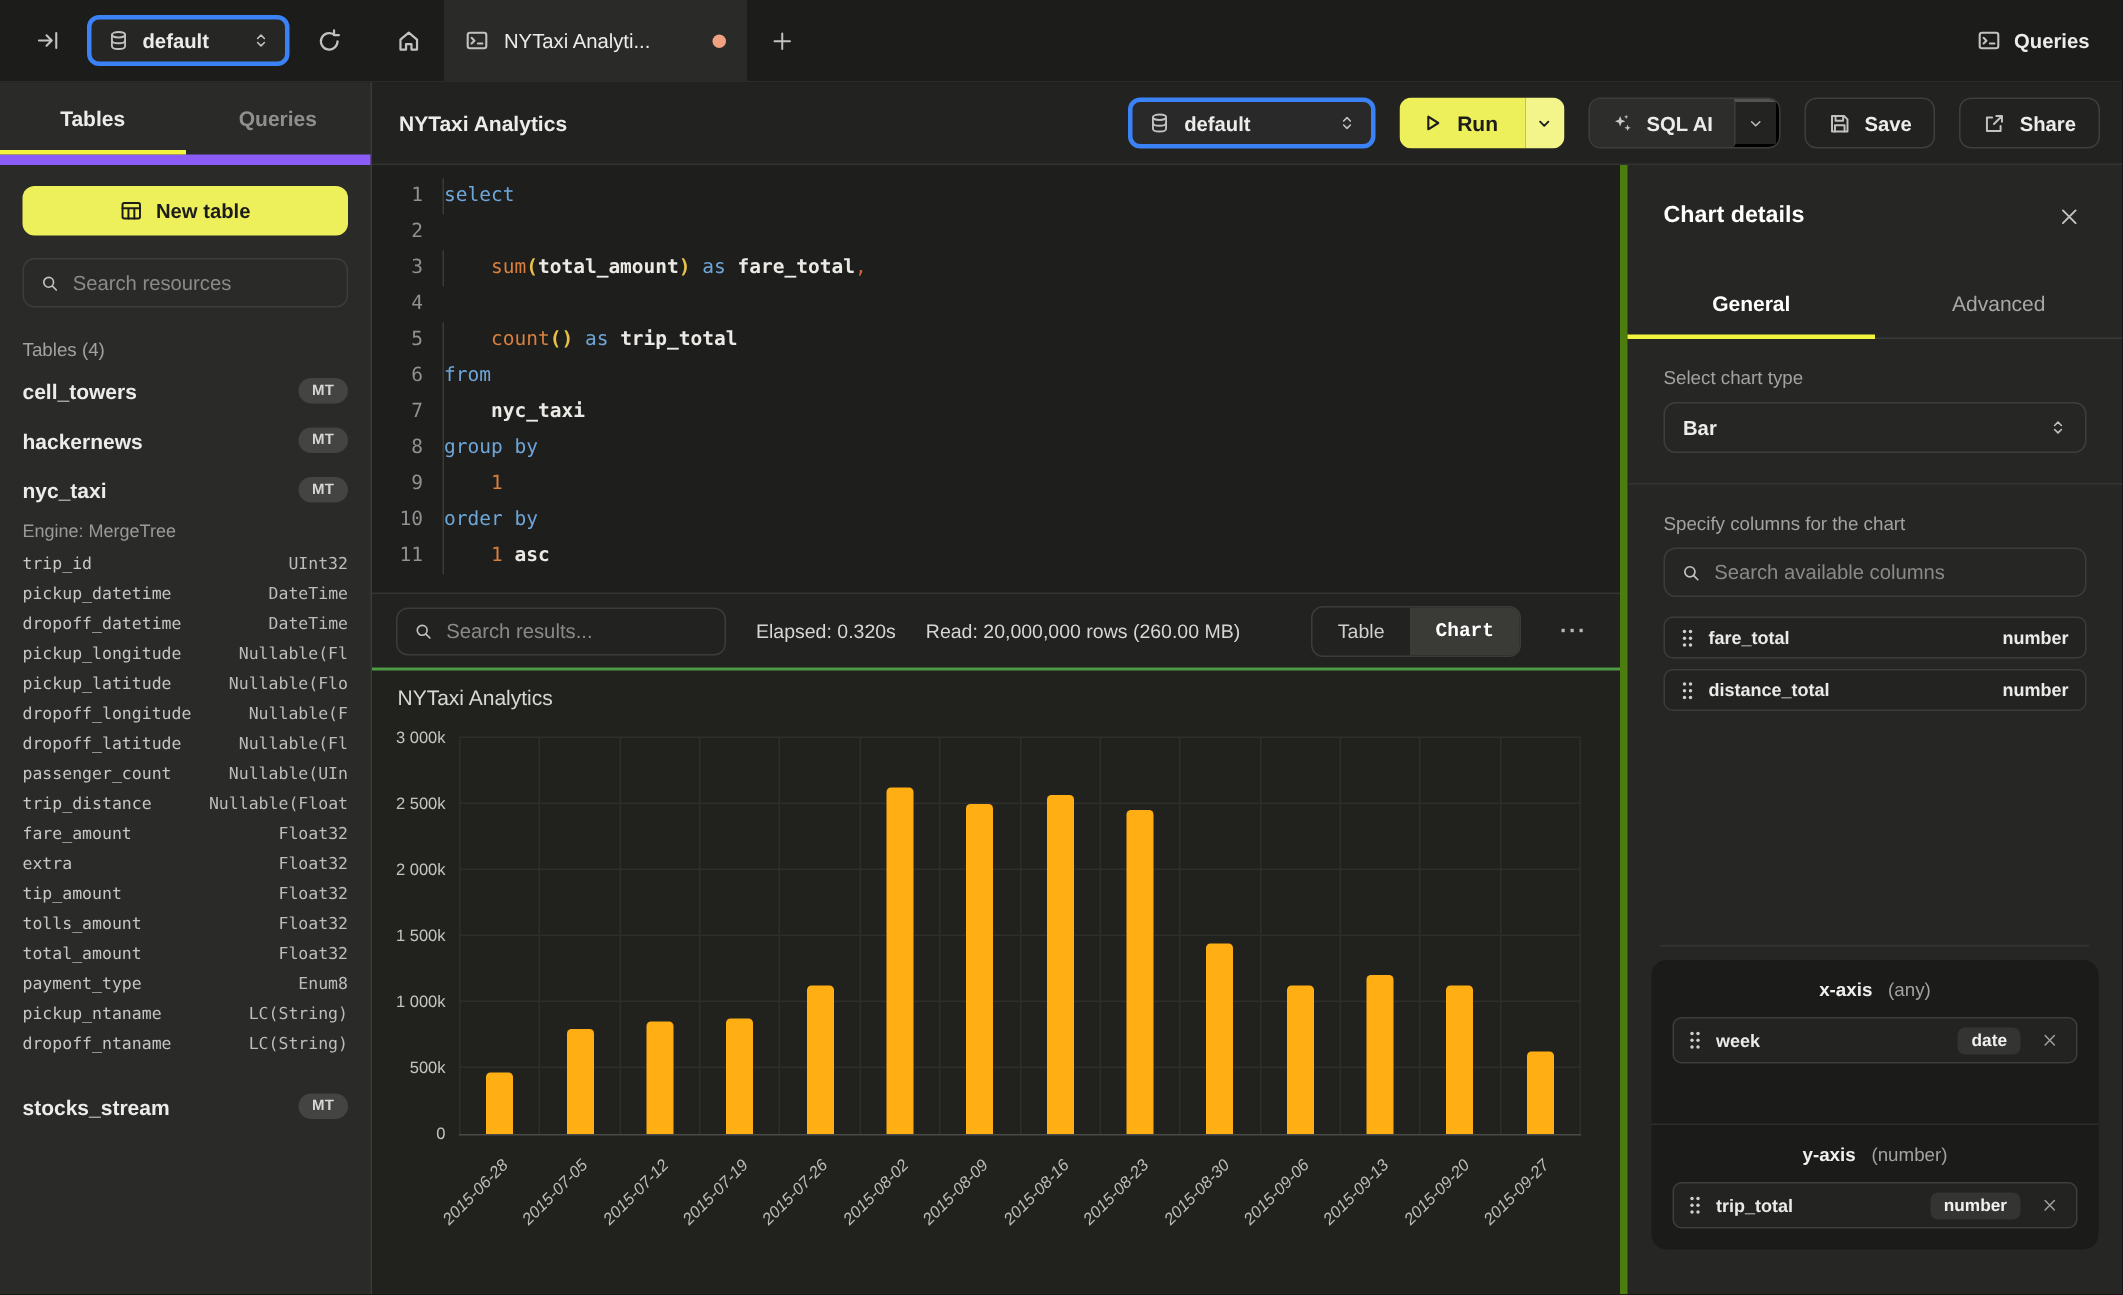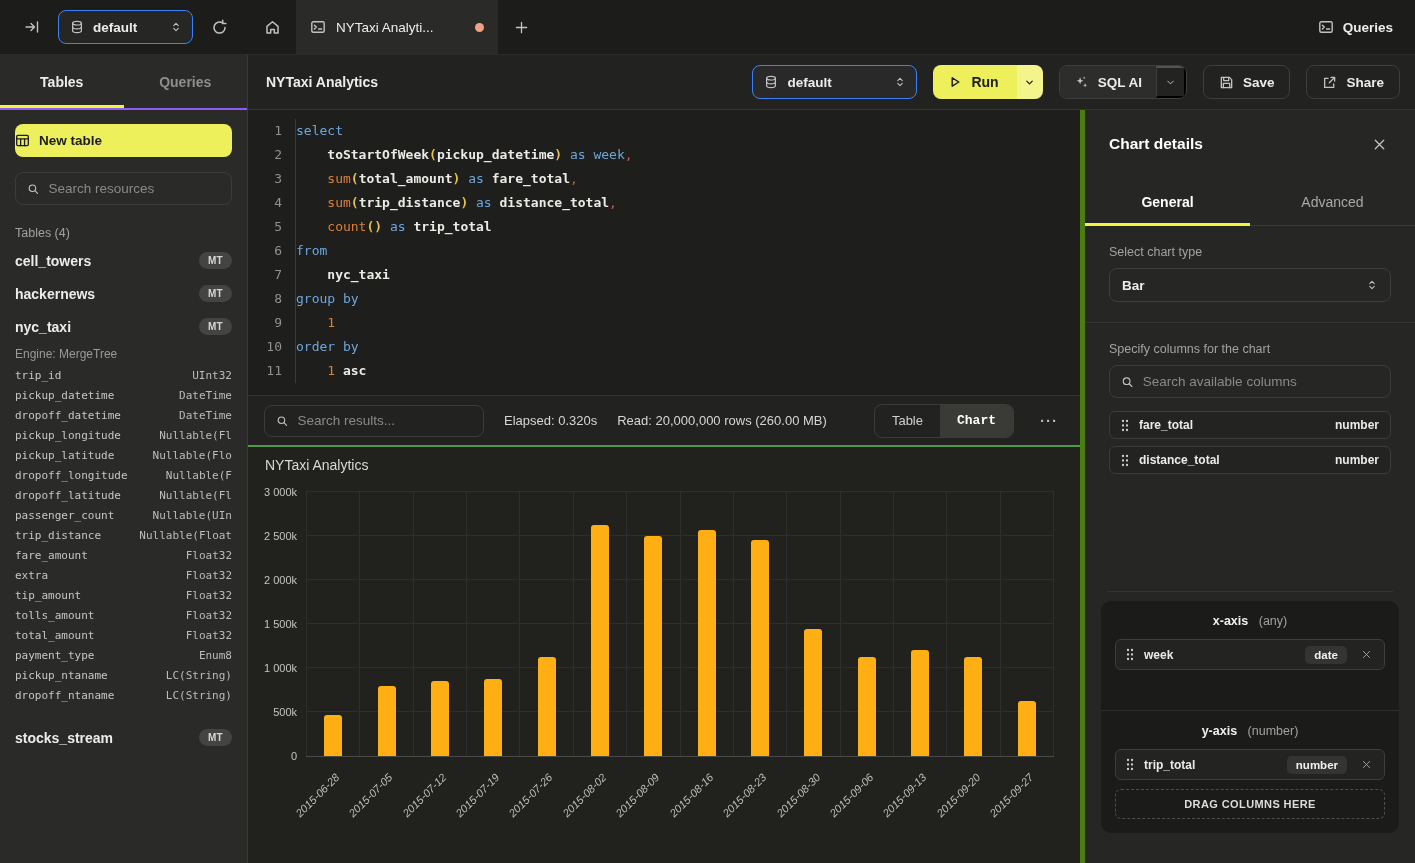--- a/index.html
+++ b/index.html
@@ -31,48 +31,48 @@
          font-family:"Liberation Sans", sans-serif; }
   svg { display:block; }
   .ico { stroke:#c2c2c0; fill:none; stroke-width:1.4; stroke-linecap:round; stroke-linejoin:round; }
 
   
   .topbar { height:55px; display:flex; align-items:stretch; background:var(--bg-top);
             border-bottom:1px solid #2b2b29; flex:0 0 auto; }
   .topbar-left { width:248px; display:flex; align-items:center; gap:12px; padding:0 14px 0 18px; flex:0 0 auto; }
   .icon-btn { background:none; border:none; cursor:pointer; display:flex; align-items:center; justify-content:center; padding:6px; }
   .select { display:flex; align-items:center; gap:9px; height:34px; padding:0 10px 0 11px;
-            background:#262624; border:1px solid #3b82f6; border-radius:8px; cursor:pointer; }
+            background:#262624; border:3px solid #3b82f6; border-radius:8px; cursor:pointer; }
   .select .lbl { font-size:13.5px; color:var(--txt); font-weight:600; }
   .select .grow { flex:1; }
   .db-select-top { width:136px; }
   .tabstrip { flex:1; display:flex; align-items:stretch; }
   .home-btn { width:48px; display:flex; align-items:center; justify-content:center; background:none; border:none; cursor:pointer; }
   .tab { width:202px; display:flex; align-items:center; gap:10px; padding:0 14px; background:#2a2a28; cursor:pointer; }
   .tab-title { font-size:13.5px; color:var(--txt); white-space:nowrap; overflow:hidden; flex:1; }
   .tab-dot { width:9px; height:9px; border-radius:50%; background:var(--dot); flex:0 0 auto; }
   .plus-btn { width:46px; display:flex; align-items:center; justify-content:center; background:none; border:none; cursor:pointer; }
   .topbar-right { display:flex; align-items:center; padding-right:22px; }
   .queries-btn { display:flex; align-items:center; gap:9px; background:none; border:none; cursor:pointer;
                  color:var(--txt); font-size:13.5px; font-weight:600; }
 
   
   .body { flex:1; display:flex; min-height:0; }
 
   
   .sidebar { width:248px; flex:0 0 auto; background:var(--bg-sidebar); display:flex; flex-direction:column;
              border-right:1px solid #3a3a38; min-height:0; }
-  .sidebar-tabs { height:55px; display:flex; flex:0 0 auto; border-bottom:2px solid #8b5cf6; }
+  .sidebar-tabs { height:55px; display:flex; flex:0 0 auto; border-bottom:7px solid #8b5cf6; }
   .s-tab { flex:1; display:flex; align-items:center; justify-content:center; font-size:14px;
            color:var(--txt-3); background:none; border:none; cursor:pointer; position:relative; font-weight:600; }
   .s-tab.active { color:var(--txt); }
   .s-tab.active::after { content:""; position:absolute; left:0; right:0; bottom:0; height:3px; background:var(--accent-underline); }
   .sidebar-content { flex:1; padding:14px 15px; overflow:hidden; display:flex; flex-direction:column; }
   .new-table-btn { height:33px; background:var(--accent); color:#1c1c1a; border:none; border-radius:8px;
-                   font-size:13.5px; font-weight:700; display:flex; align-items:center; gap:9px; cursor:pointer;
+                   font-size:13.5px; font-weight:700; display:flex; align-items:center; justify-content:center; gap:9px; cursor:pointer;
                    font-family:"Liberation Sans", sans-serif; }
   .new-table-btn svg { stroke:#1c1c1a; }
   .search-box { margin-top:15px; height:33px; border:1px solid #3c3c3a; border-radius:8px; display:flex;
                 align-items:center; gap:9px; padding:0 11px; background:transparent; }
   .search-box input { background:none; border:none; outline:none; color:var(--txt); font-size:13.5px; width:100%;
                       font-family:"Liberation Sans", sans-serif; }
   .search-box input::placeholder { color:#8a8a88; }
   .section-label { margin-top:21px; font-size:12.5px; color:#a2a2a0; }
   .tables-list { margin-top:4px; }
   .table-row { display:flex; align-items:center; justify-content:space-between; height:33px; cursor:pointer; }
@@ -427,29 +427,27 @@
         <div class="work-col">
 
           <div class="editor">
             <div>
                 <div class="line">
                   <span class="ln">1</span>
                   <span class="code"><span class="tk-kw">select</span></span>
                 </div>
                 <div class="line">
                   <span class="ln">2</span>
-                  <span class="code"><span class="tk-pl">    </span><span class="tk-id">toStartOfWeek</span><span class="tk-par">(</span><span class="tk-id">pickup_datetime</span><span class="tk-par">)</span><span class="tk-pl"> </span><span class="tk-kw">as</span><span class="tk-pl"> </span><span class="tk-kw">week</span><span class="tk-pun">,</span></span>
                 </div>
                 <div class="line">
                   <span class="ln">3</span>
                   <span class="code"><span class="tk-pl">    </span><span class="tk-fn">sum</span><span class="tk-par">(</span><span class="tk-id">total_amount</span><span class="tk-par">)</span><span class="tk-pl"> </span><span class="tk-kw">as</span><span class="tk-pl"> </span><span class="tk-id">fare_total</span><span class="tk-pun">,</span></span>
                 </div>
                 <div class="line">
                   <span class="ln">4</span>
-                  <span class="code"><span class="tk-pl">    </span><span class="tk-fn">sum</span><span class="tk-par">(</span><span class="tk-id">trip_distance</span><span class="tk-par">)</span><span class="tk-pl"> </span><span class="tk-kw">as</span><span class="tk-pl"> </span><span class="tk-id">distance_total</span><span class="tk-pun">,</span></span>
                 </div>
                 <div class="line">
                   <span class="ln">5</span>
                   <span class="code"><span class="tk-pl">    </span><span class="tk-fn">count</span><span class="tk-par">(</span><span class="tk-par">)</span><span class="tk-pl"> </span><span class="tk-kw">as</span><span class="tk-pl"> </span><span class="tk-id">trip_total</span></span>
                 </div>
                 <div class="line">
                   <span class="ln">6</span>
                   <span class="code"><span class="tk-kw">from</span></span>
                 </div>
                 <div class="line">
@@ -673,21 +671,20 @@
                     <circle cx="6" cy="11" r="1.15"></circle>
                   </svg>
                 <span class="cname">trip_total</span>
                 <span class="type-badge">number</span>
                 <button class="chip-x">
                   <svg class="ico" width="11" height="11" viewBox="0 0 16 16" style="stroke:#a2a2a0;">
                       <path d="M3.5 3.5l9 9M12.5 3.5l-9 9"></path>
                     </svg>
                 </button>
               </div>
-              <div class="drop-zone">DRAG COLUMNS HERE</div>
             </div>
           </div>
           <div style="height:30px;"></div>
         </div>
       </div>
     </div>
   </div>
 </div>
 
 </body></html>

